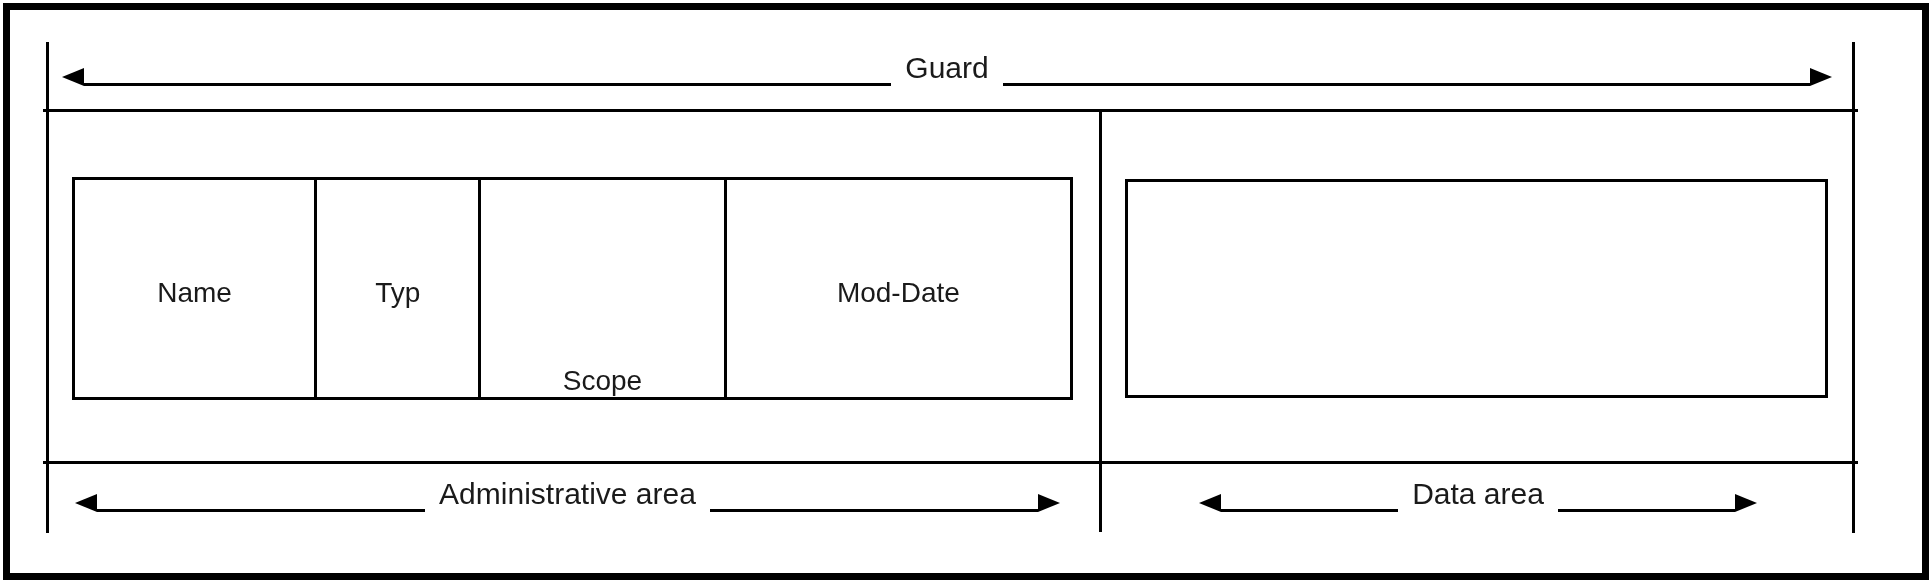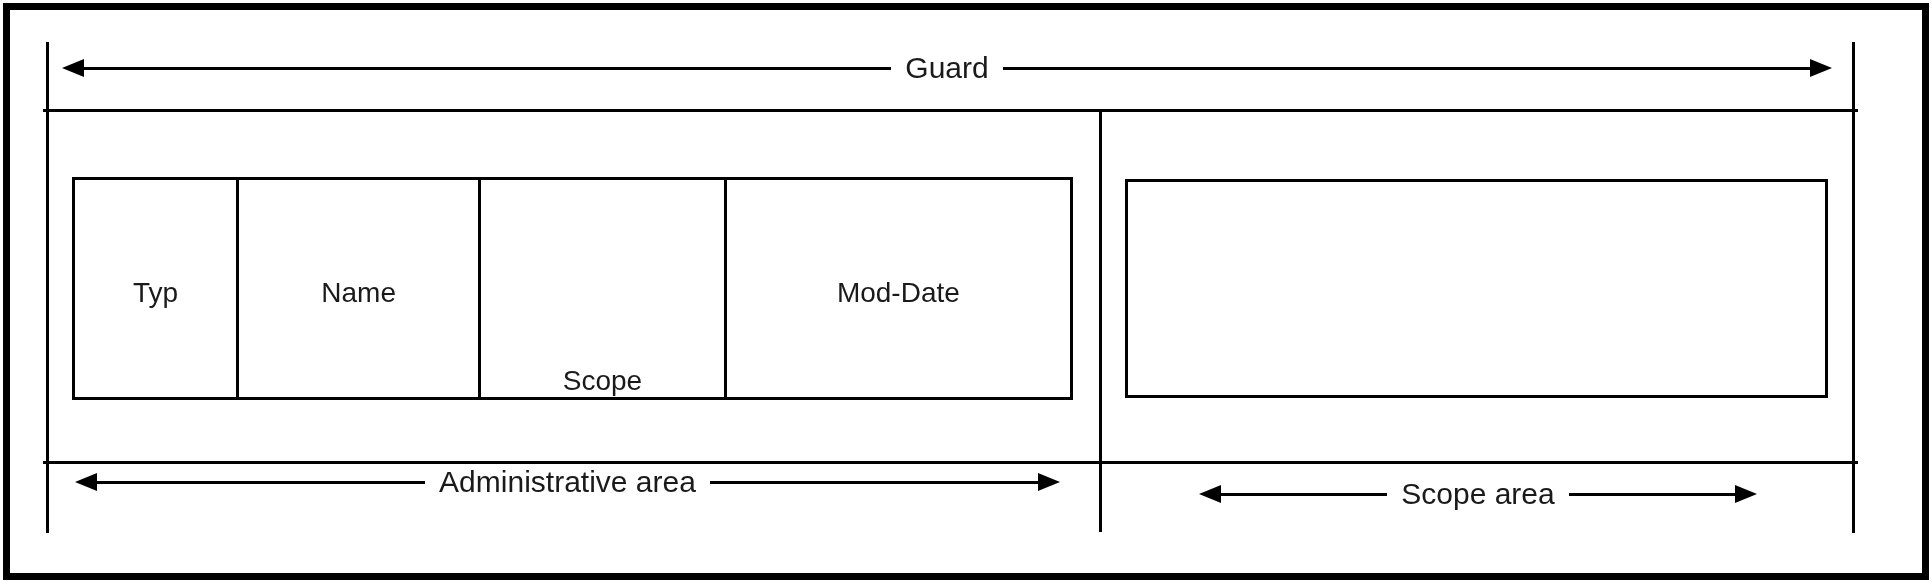--- a/index.html
+++ b/index.html
@@ -28,25 +28,25 @@
   .v-left      { left: 46px;   top: 42px;  width: 3px;    height: 491px; }
   .v-right     { left: 1852px; top: 42px;  width: 3px;    height: 491px; }
   .h-top-sep   { left: 43px;   top: 109px; width: 1815px; height: 3px; }
   .h-bottom-sep{ left: 43px;   top: 461px; width: 1815px; height: 3px; }
   .v-divider   { left: 1099px; top: 110px; width: 3px;    height: 422px; }
 
   
   .arrow-row {
     position: absolute;
     display: flex;
-    align-items: center;
+    align-items: flex-end;
     height: 36px;
   }
   .guard-row { left: 62px;   top: 50px;  width: 1770px; }
-  .admin-row { left: 75px;   top: 464px; width: 985px; }
+  .admin-row { left: 75px;   top: 476px; width: 985px; }
   .data-row  { left: 1199px; top: 476px; width: 558px; }
   .arrow-line { flex: 1 1 0; height: 3px; background: #000000; }
   .head-left {
     width: 0; height: 0;
     border-top: 9px solid transparent;
     border-bottom: 9px solid transparent;
     border-right: 22px solid #000000;
   }
   .head-right {
     width: 0; height: 0;
@@ -118,25 +118,25 @@
 
   <div class="arrow-row guard-row">
     <span class="head-left"></span>
     <span class="arrow-line"></span>
     <span class="arrow-label">Guard</span>
     <span class="arrow-line"></span>
     <span class="head-right"></span>
   </div>
 
   <div class="admin-table">
+    <div class="admin-cell w-name">
+      <span class="cell-label">Name</span>
+    </div>
     <div class="admin-cell w-typ">
       <span class="cell-label">Typ</span>
-    </div>
-    <div class="admin-cell w-name">
-      <span class="cell-label">Name</span>
     </div>
     <div class="admin-cell w-scope">
       <span class="cell-label">Scope</span>
     </div>
     <div class="admin-cell w-mod">
       <span class="cell-label">Mod-Date</span>
     </div>
   </div>
 
   <div class="data-box"></div>
@@ -145,18 +145,18 @@
     <span class="head-left"></span>
     <span class="arrow-line"></span>
     <span class="arrow-label">Administrative area</span>
     <span class="arrow-line"></span>
     <span class="head-right"></span>
   </div>
 
   <div class="arrow-row data-row">
     <span class="head-left"></span>
     <span class="arrow-line"></span>
-    <span class="arrow-label">Scope area</span>
+    <span class="arrow-label">Data area</span>
     <span class="arrow-line"></span>
     <span class="head-right"></span>
   </div>
 
 </div>
 
 </body></html>

